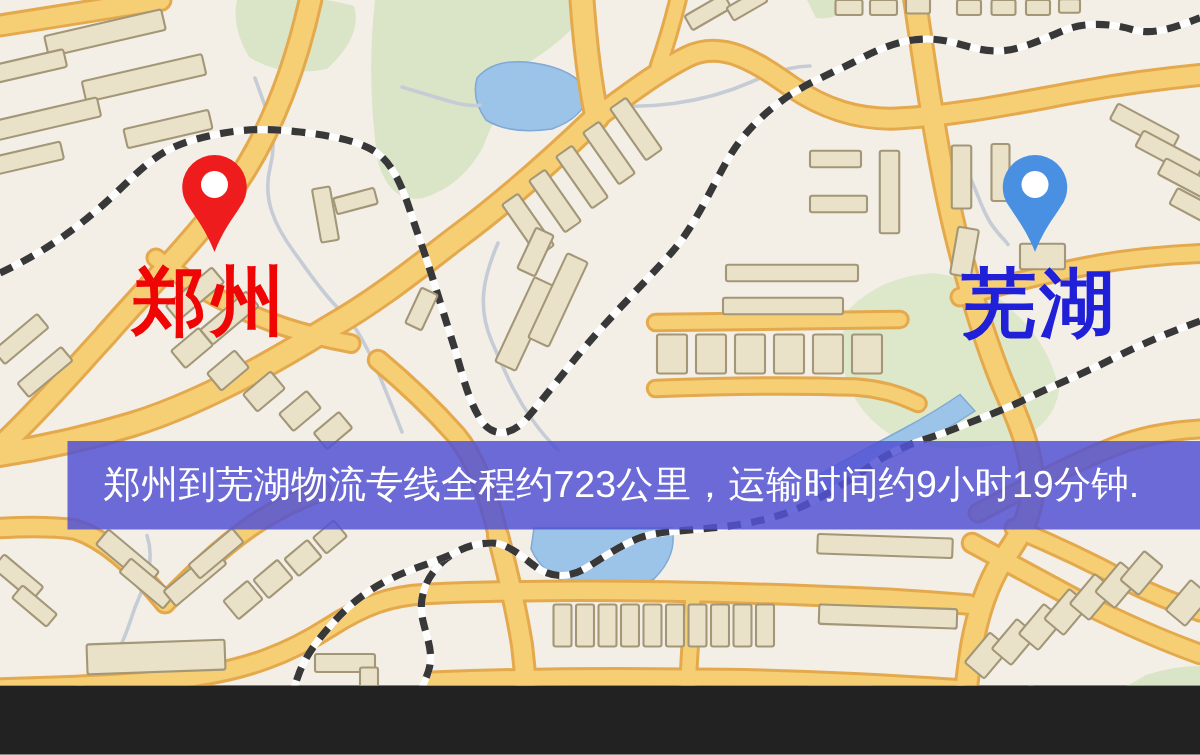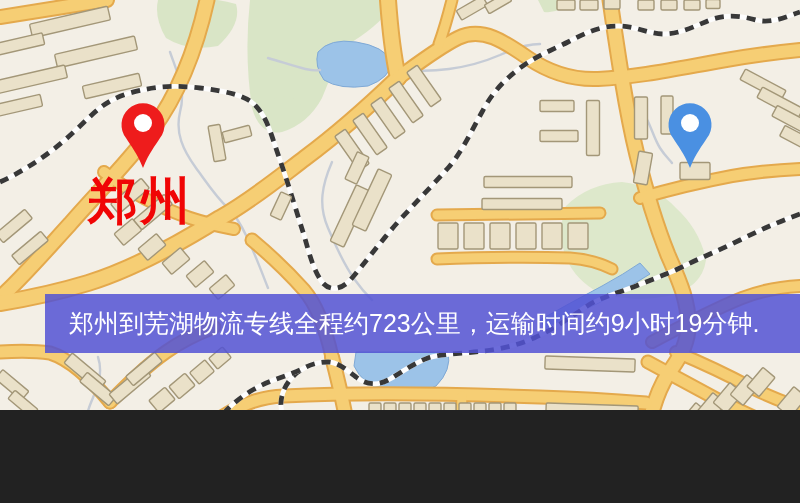--- a/index.html
+++ b/index.html
@@ -1,17 +1,17 @@
 <!DOCTYPE html>
 <html><head>
 <meta charset="utf-8">
 <style>
   html,body{margin:0;padding:0;background:#222;}
   .stage{
-    position:relative;width:800px;height:410px;overflow:hidden;
+    position:relative;width:800px;height:457px;overflow:hidden;
     font-family:"Liberation Sans","DejaVu Sans",sans-serif;
     background:#f3efe6;
   }
   .stage svg{position:absolute;left:0;top:0;}
   .city-label{
     position:absolute;z-index:3;line-height:1;font-weight:bold;
     font-family:"Liberation Serif","DejaVu Serif",serif;
     font-size:50px;letter-spacing:2px;white-space:nowrap;
     text-shadow:0 0 1px rgba(255,255,255,.25);
     pointer-events:none;
@@ -226,18 +226,19 @@
       <path d="M143,168 C137,153 131,146 126,138 A21.5,21.5 0 1 1 160,138 C155,146 149,153 143,168 Z" fill="#ee1c1c"></path>
       <circle cx="143" cy="123" r="9" fill="#ffffff"></circle>
     </g>
     <g id="dest-pin">
       <path d="M690,168 C684,153 678,146 673,138 A21.5,21.5 0 1 1 707,138 C702,146 696,153 690,168 Z" fill="#4a90e2"></path>
       <circle cx="690" cy="123" r="9" fill="#ffffff"></circle>
     </g>
   </svg>
 
   <div class="city-label" id="origin-label">郑州</div>
+  <div class="city-label" id="dest-label">芜湖</div>
 
   <div class="banner">
     <span class="banner-text">郑州到芜湖物流专线全程约723公里，运输时间约9小时19分钟.</span>
   </div>
 
 </div>
 
 </body></html>

